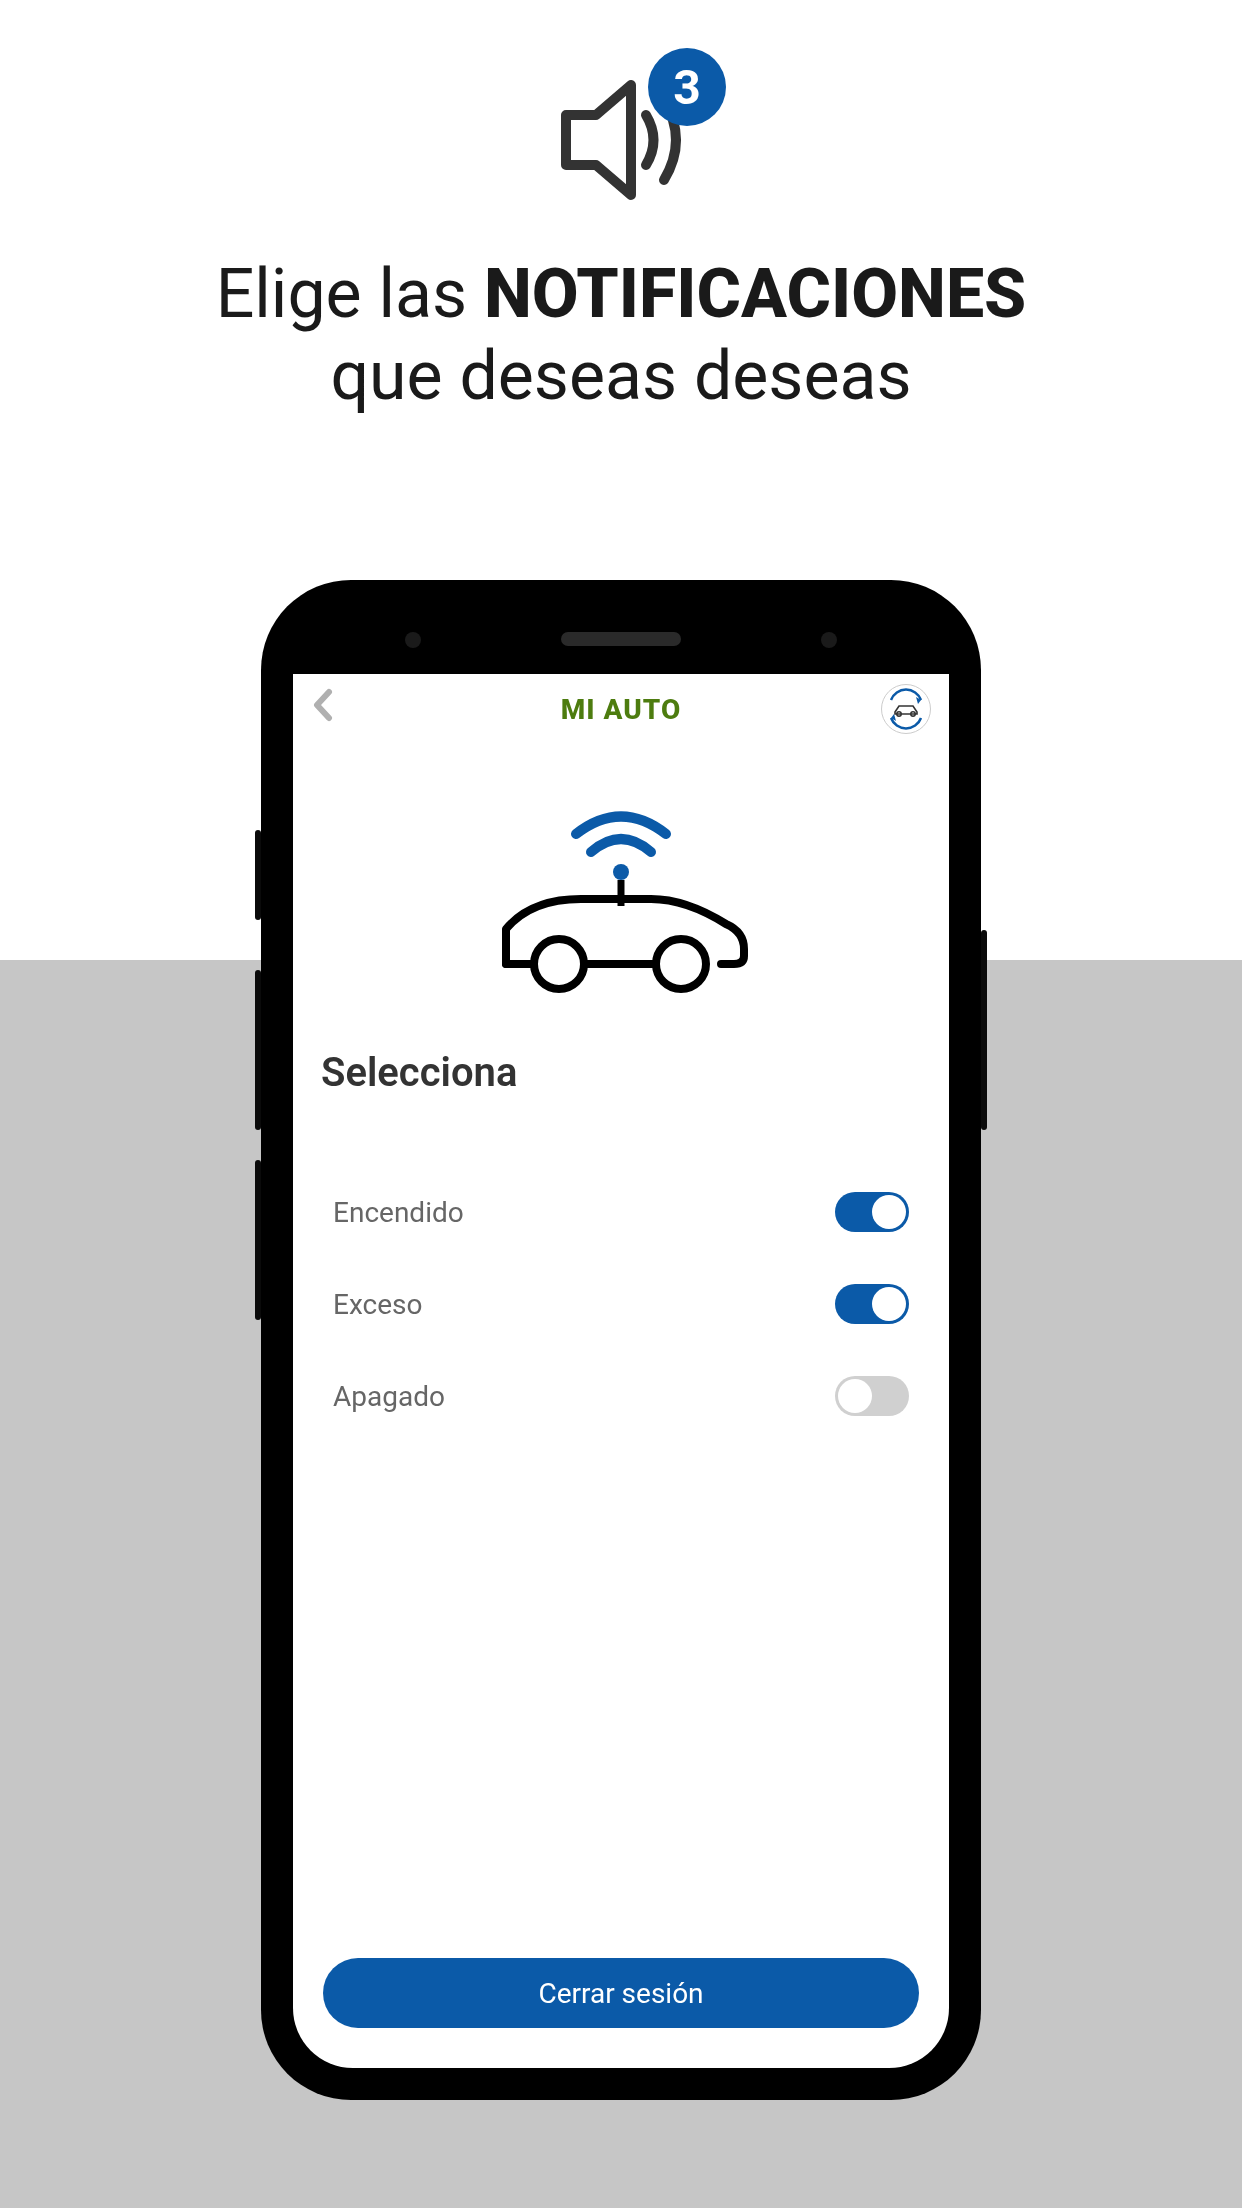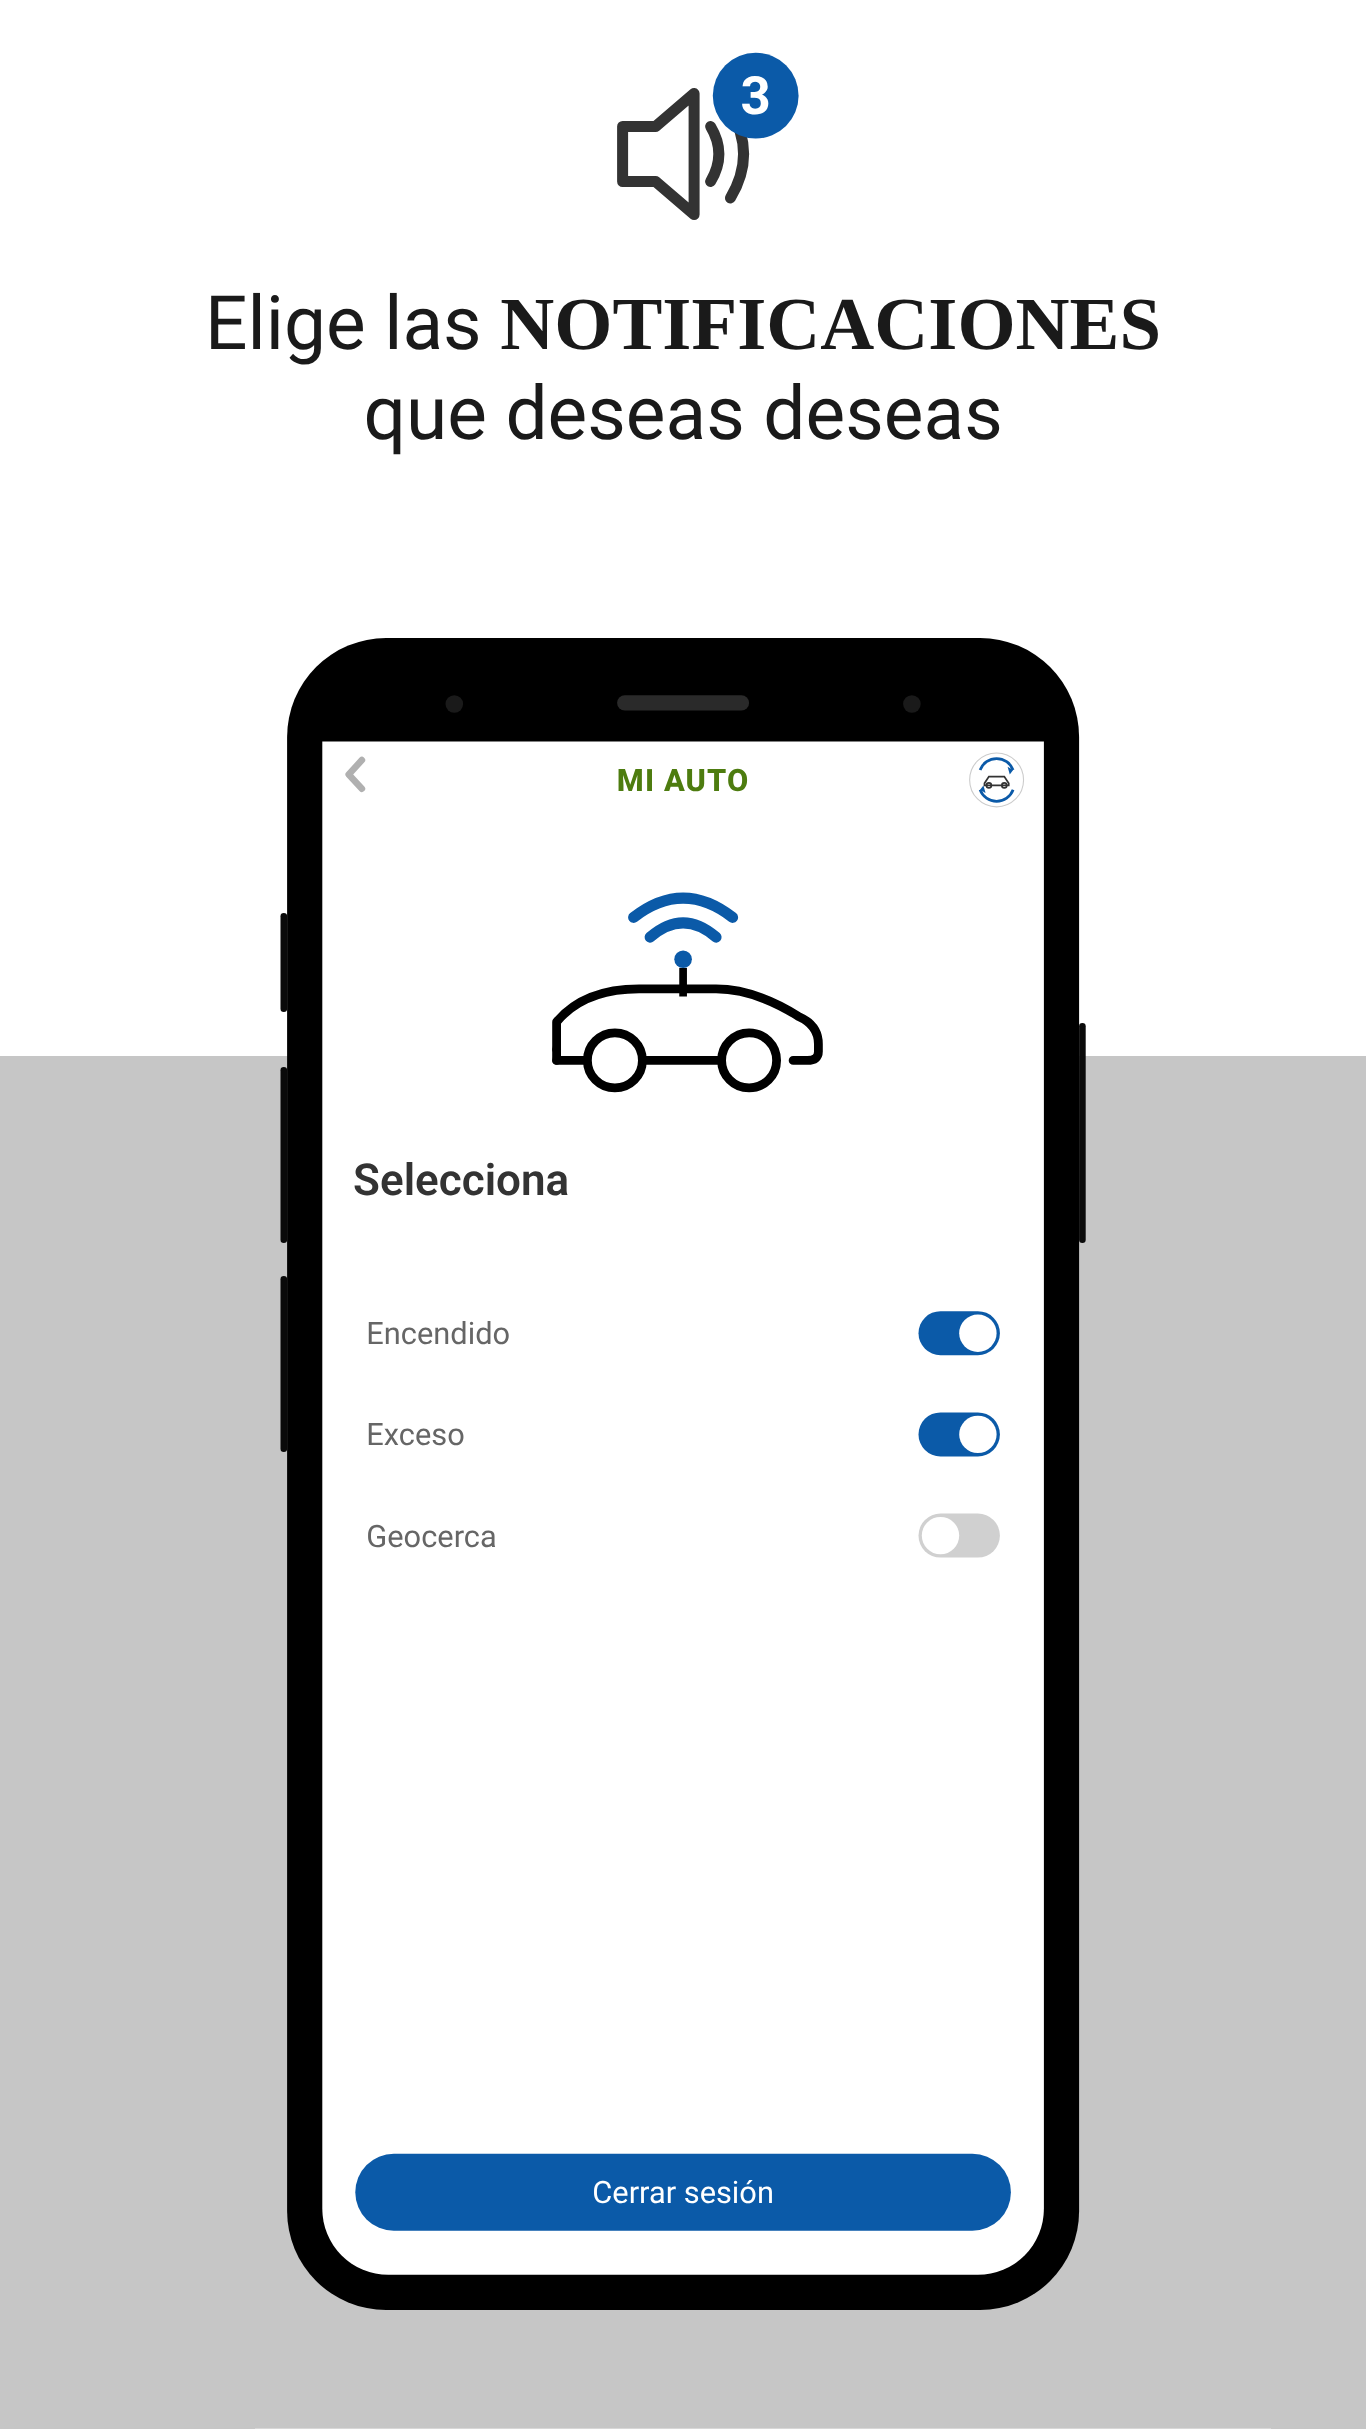--- a/index.html
+++ b/index.html
@@ -43,21 +43,21 @@
     align-items: center;
     justify-content: center;
   }
   .headline {
     margin-top: 40px;
     font-size: 68px;
     color: #1a1a1a;
     font-weight: 400;
     line-height: 1.2;
   }
-  .headline .strong { font-weight: 800; font-family: Liberation Serif, serif; }
+  .headline .strong { font-weight: 800; }
   .phone {
     position: absolute;
     top: 580px;
     left: 50%;
     transform: translateX(-50%);
     width: 720px;
     height: 1520px;
     background: #000;
     border-radius: 90px;
     padding: 24px;
@@ -299,21 +299,21 @@
               <div class="knob"></div>
             </div>
         </div>
         <div class="toggle-row">
           <span class="toggle-label">Exceso</span>
           <div class="toggle on">
               <div class="knob"></div>
             </div>
         </div>
         <div class="toggle-row">
-          <span class="toggle-label">Geocerca</span>
+          <span class="toggle-label">Apagado</span>
           <div class="toggle off">
               <div class="knob"></div>
             </div>
         </div>
       </div>
 
       <div class="logout-btn">
         <span>Cerrar sesión</span>
       </div>
 

